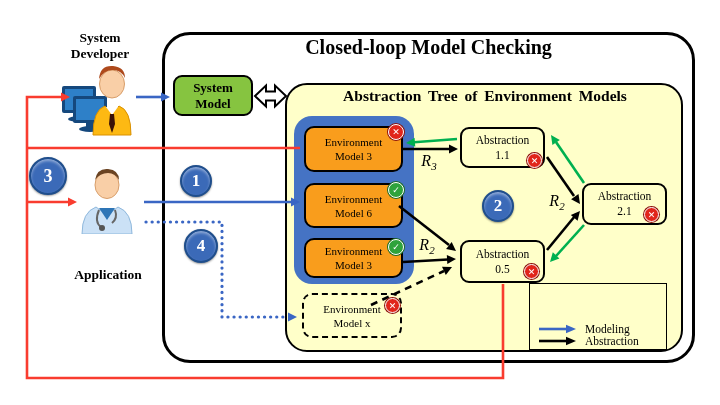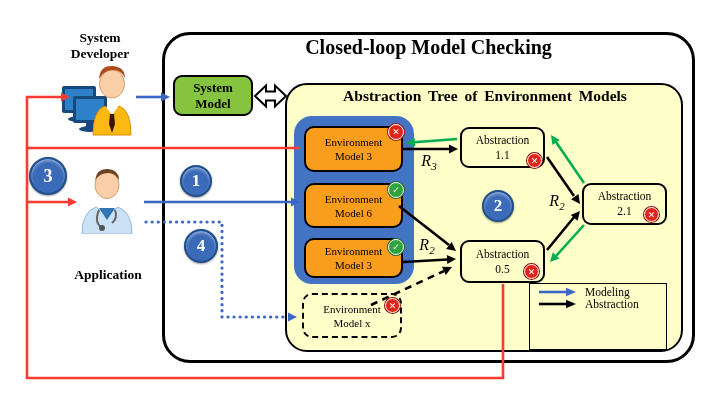--- a/index.html
+++ b/index.html
@@ -44,21 +44,21 @@
   .badge-error{background:var(--badge_red);box-shadow:0 0 0 1px #8c140e;}
   .badge-ok{background:var(--badge_green);box-shadow:0 0 0 1px #1c6b24;}
 
   
   .rel{position:absolute;font-style:italic;font-size:16px;color:#000;width:28px;text-align:center;}
   .rel sub{font-size:11px;font-style:italic;}
 
   
   .legend{position:absolute;left:529px;top:283px;width:138px;height:67px;border:1.5px solid #000;
           background:var(--panel_yellow);box-sizing:border-box;display:flex;flex-direction:column;
-          justify-content:flex-start;padding:2px 0 2px 8px;z-index:40;}
+          justify-content:flex-end;padding:2px 0 2px 8px;z-index:40;}
   .legend-row{display:flex;align-items:center;gap:7px;}
   .legend-label{font-size:11.5px;color:#000;white-space:nowrap;}
 
   .overlay{position:absolute;left:0;top:0;width:720px;height:405px;pointer-events:none;z-index:30;}
   .icon-layer{z-index:10;}
   .topz{z-index:40;}
 </style>
 </head>
 <body>
 

